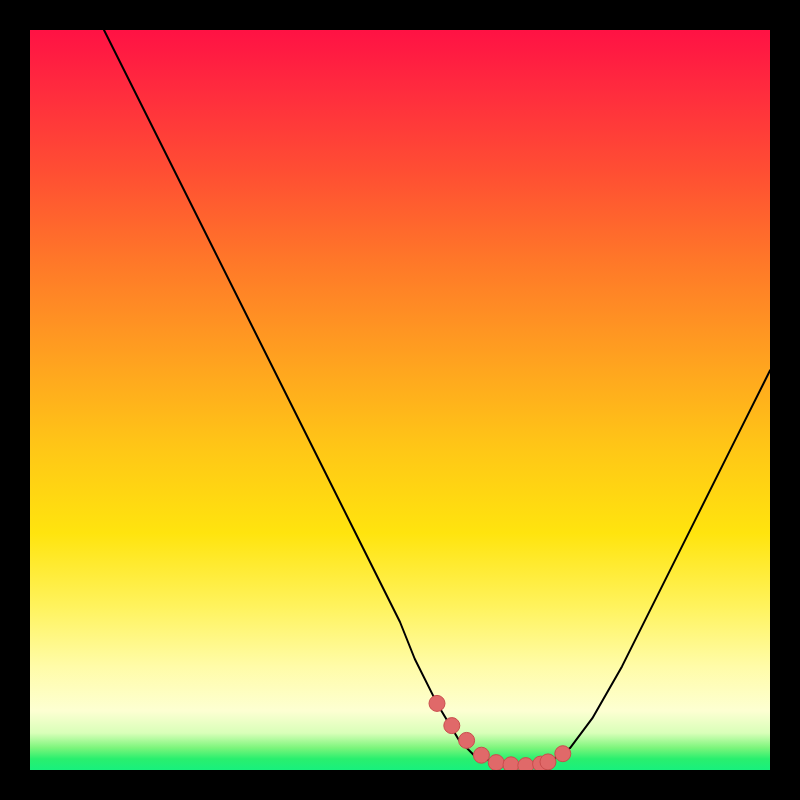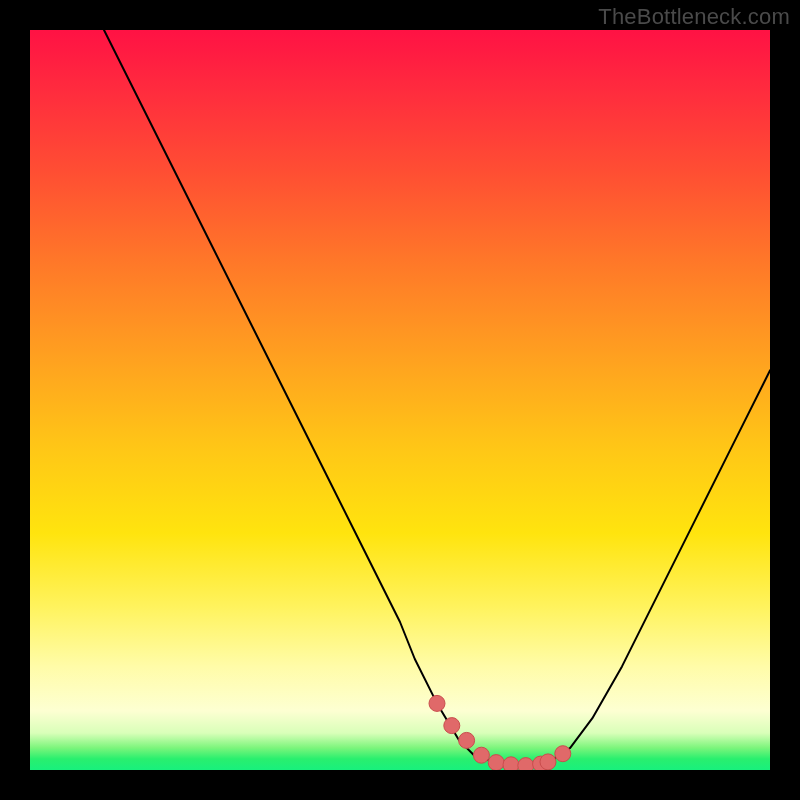--- a/index.html
+++ b/index.html
@@ -62,21 +62,20 @@
     inset: 0;
     width: 100%;
     height: 100%;
   }
 </style>
 </head>
 <body>
 
 <div class="frame">
 
-  <div class="watermark">TheBottleneck.com</div>
 
   <div class="plot-area">
     <div class="gradient-bg"></div>
 
     <svg class="curve" viewBox="0 0 740 740" preserveAspectRatio="none">
       <path id="curve-path" fill="none" stroke-width="2" stroke-linecap="round" stroke-linejoin="round" d="M74.0 0.0 L111.0 74.0 L148.0 148.0 L185.0 222.0 L222.0 296.0 L259.0 370.0 L296.0 444.0 L333.0 518.0 L370.0 592.0 L384.8 629.0 L407.0 673.4 L429.2 710.4 L444.0 725.2 L466.2 732.6 L488.4 736.3 L503.2 736.3 L518.0 732.6 L540.2 717.8 L562.4 688.2 L592.0 636.4 L629.0 562.4 L666.0 488.4 L703.0 414.4 L740.0 340.4" stroke="#000000"></path>
       <g id="marker-group">
           <circle cx="407.0" cy="673.4" r="8" fill="#e06969" stroke="#c94d4d" stroke-width="1"></circle>
           <circle cx="421.8" cy="695.6" r="8" fill="#e06969" stroke="#c94d4d" stroke-width="1"></circle>
           <circle cx="436.6" cy="710.4" r="8" fill="#e06969" stroke="#c94d4d" stroke-width="1"></circle>

